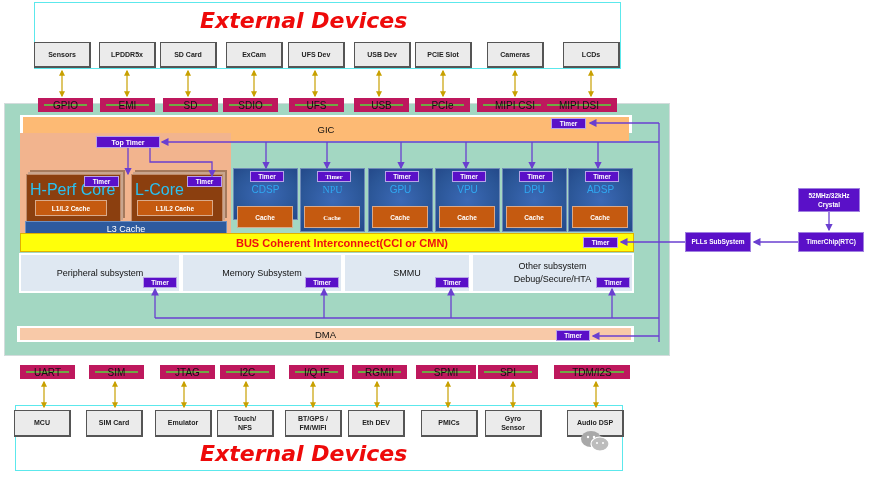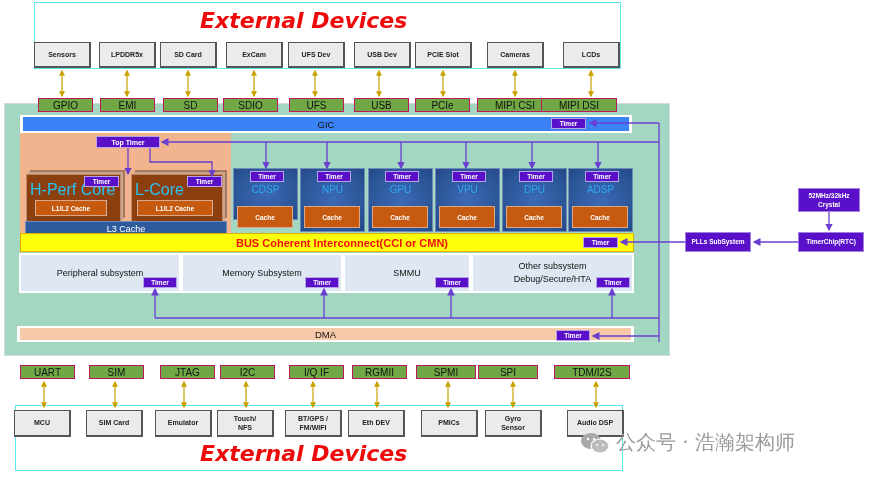--- a/index.html
+++ b/index.html
@@ -2,21 +2,21 @@
 <html><head>
 <meta charset="utf-8">
 <style>
   * { box-sizing: border-box; margin: 0; padding: 0; }
   html, body { width: 870px; height: 478px; background: #ffffff; overflow: hidden; }
   body { position: relative; font-family: "Liberation Sans", sans-serif; }
   .abs { position: absolute; }
   .ext-frame { border: 1.5px solid #5ce8ec; background: #ffffff; }
   .ext-title { color: #ee0a0a; font-style: italic; font-weight: bold; font-size: 22px; text-align: left; font-family: "DejaVu Sans", sans-serif; white-space: nowrap; }
   .dev { background: #ebebeb; border: 1.5px solid #555; border-right-width: 2px; border-bottom-width: 2px; font-size: 7px; font-weight: bold; color: #222; display: flex; align-items: center; justify-content: center; text-align: center; line-height: 1.3; white-space: pre-line; }
-  .iface { background: #6fa844; border: 1px solid #be185d; color: #111; font-size: 10px; display: flex; align-items: center; justify-content: center; white-space: nowrap; }
+  .iface { background: #6fa844; border: 6px solid #be185d; color: #111; font-size: 10px; display: flex; align-items: center; justify-content: center; white-space: nowrap; }
   .soc { background: #a3d7c2; border: 1px solid #d3dcdc; }
   .bar-wrap { background: #ffffff; }
   .bar { display: flex; align-items: center; justify-content: center; font-size: 9.5px; color: #111; }
   .timer { background: #5a10c8; color: #fff; border: 1px solid #b8a3e8; font-size: 6.5px; font-weight: bold; display: flex; align-items: center; justify-content: center; white-space: nowrap; }
   .cpu-zone { background: #f2b48e; }
   .core { background: #8b3f0f; border: 1px solid #bf8b6a; box-shadow: 2px -2px 0 #c9a58e, 4px -4px 0 #a57a5d; }
   .core-title { color: #29c2f2; font-size: 16px; white-space: nowrap; }
   .cache-box { background: #c55a10; border: 1px solid #d9a98a; color: #fff; font-size: 6.5px; font-weight: bold; display: flex; align-items: center; justify-content: center; }
   .l3 { background: #2e5a9e; border: 1px solid #6f8fc0; color: #fff; font-size: 9px; display: flex; align-items: center; justify-content: center; }
   .accel { background: radial-gradient(ellipse at center, #3b69b6 0%, #2b5697 70%, #24498a 100%); border: 1px solid #6e8ab8; }
@@ -49,21 +49,21 @@
 <div class="abs iface" style="left:100px;top:98px;width:55px;height:14px;">EMI</div>
 <div class="abs iface" style="left:163px;top:98px;width:55px;height:14px;">SD</div>
 <div class="abs iface" style="left:223px;top:98px;width:55px;height:14px;">SDIO</div>
 <div class="abs iface" style="left:289px;top:98px;width:55px;height:14px;">UFS</div>
 <div class="abs iface" style="left:354px;top:98px;width:55px;height:14px;">USB</div>
 <div class="abs iface" style="left:415px;top:98px;width:55px;height:14px;">PCIe</div>
 <div class="abs iface" style="left:477px;top:98px;width:76px;height:14px;">MIPI CSI</div>
 <div class="abs iface" style="left:541px;top:98px;width:76px;height:14px;">MIPI DSI</div>
 
 <div class="abs bar-wrap" style="left:20px;top:115px;width:612px;height:18px;"></div>
-<div class="abs bar" style="left:23px;top:117px;width:606px;height:14px;background:#3b82f6;">
+<div class="abs bar" style="left:23px;top:117px;width:606px;height:24px;background:#fdba74;">
     <span>GIC</span>
   </div>
 <div class="abs timer" style="left:551px;top:118px;width:35px;height:11px;">Timer</div>
 
 <div class="abs cpu-zone" style="left:20px;top:133px;width:211px;height:102px;"></div>
 <div class="abs timer" style="left:96px;top:136px;width:64px;height:12px;font-size:7px;">Top Timer</div>
 
 <div class="abs core" style="left:26px;top:174px;width:95px;height:48px;">
   <span class="abs core-title" style="left:3px;top:6px;">H-Perf Core</span>
   <div class="abs cache-box" style="left:8px;top:25px;width:72px;height:16px;">L1/L2 Cache</div>
@@ -77,21 +77,21 @@
 <div class="abs timer" style="left:187px;top:176px;width:35px;height:11px;">Timer</div>
 
 <div class="abs l3" style="left:25px;top:221px;width:202px;height:15px;">L3 Cache</div>
 
 <div id="accel-container">
     <div class="abs accel" style="left: 233px; top: 168px; width: 65px; height: 52px;">
       <div class="abs timer" style="left:16px;top:2px;width:34px;height:11px;">Timer</div>
       <div class="abs accel-title" style="left:0;top:15px;">CDSP</div>
       <div class="abs cache-box" style="left:3px;top:37px;width:56px;height:22px;">Cache</div>
     </div>
-    <div class="abs accel" style="left: 300px; top: 168px; width: 65px; height: 64px;">
+    <div class="abs accel" style="left: 300px; top: 168px; width: 65px; height: 64px; font-family: Liberation Serif, serif;">
       <div class="abs timer" style="left:16px;top:2px;width:34px;height:11px;">Timer</div>
       <div class="abs accel-title" style="left:0;top:15px;">NPU</div>
       <div class="abs cache-box" style="left:3px;top:37px;width:56px;height:22px;">Cache</div>
     </div>
     <div class="abs accel" style="left: 368px; top: 168px; width: 65px; height: 64px;">
       <div class="abs timer" style="left:16px;top:2px;width:34px;height:11px;">Timer</div>
       <div class="abs accel-title" style="left:0;top:15px;">GPU</div>
       <div class="abs cache-box" style="left:3px;top:37px;width:56px;height:22px;">Cache</div>
     </div>
     <div class="abs accel" style="left: 435px; top: 168px; width: 65px; height: 64px;">
@@ -165,21 +165,20 @@
 
 <div class="abs watermark" style="left:580px;top:429px;">
   <svg width="30" height="24" viewBox="0 0 30 24">
     <ellipse cx="11" cy="10" rx="10" ry="8" fill="#a8a8a8"></ellipse>
     <ellipse cx="20" cy="15" rx="9" ry="7" fill="#bcbcbc" stroke="#fff" stroke-width="1.2"></ellipse>
     <circle cx="8" cy="8" r="1.2" fill="#fff"></circle>
       <circle cx="14" cy="8" r="1.2" fill="#fff"></circle>
     <circle cx="17" cy="14" r="1" fill="#fff"></circle>
       <circle cx="23" cy="14" r="1" fill="#fff"></circle>
   </svg>
-  <span>公众号 · 浩瀚架构师</span>
 </div>
 
 <svg class="lines" width="870" height="478">
   <defs>
     <marker id="pArrow" markerWidth="6" markerHeight="6" refX="5" refY="3" orient="auto">
       <path d="M0,0 L6,3 L0,6 z" fill="#6a3fd0"></path>
     </marker>
     <marker id="gArrowE" markerWidth="5" markerHeight="5" refX="4" refY="2.5" orient="auto">
       <path d="M0,0 L5,2.5 L0,5 z" fill="#c8a000"></path>
     </marker>

